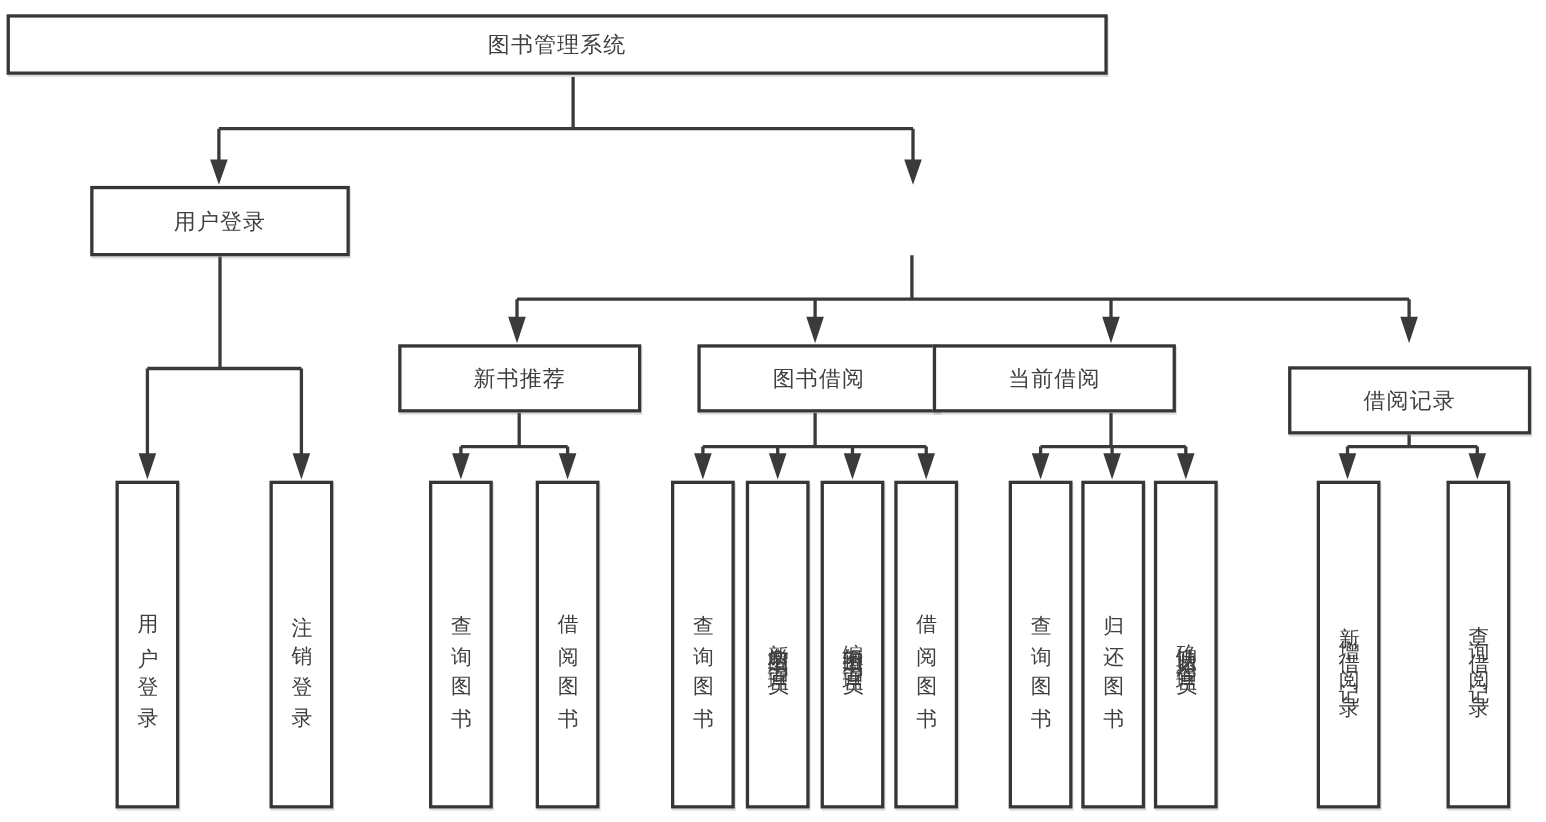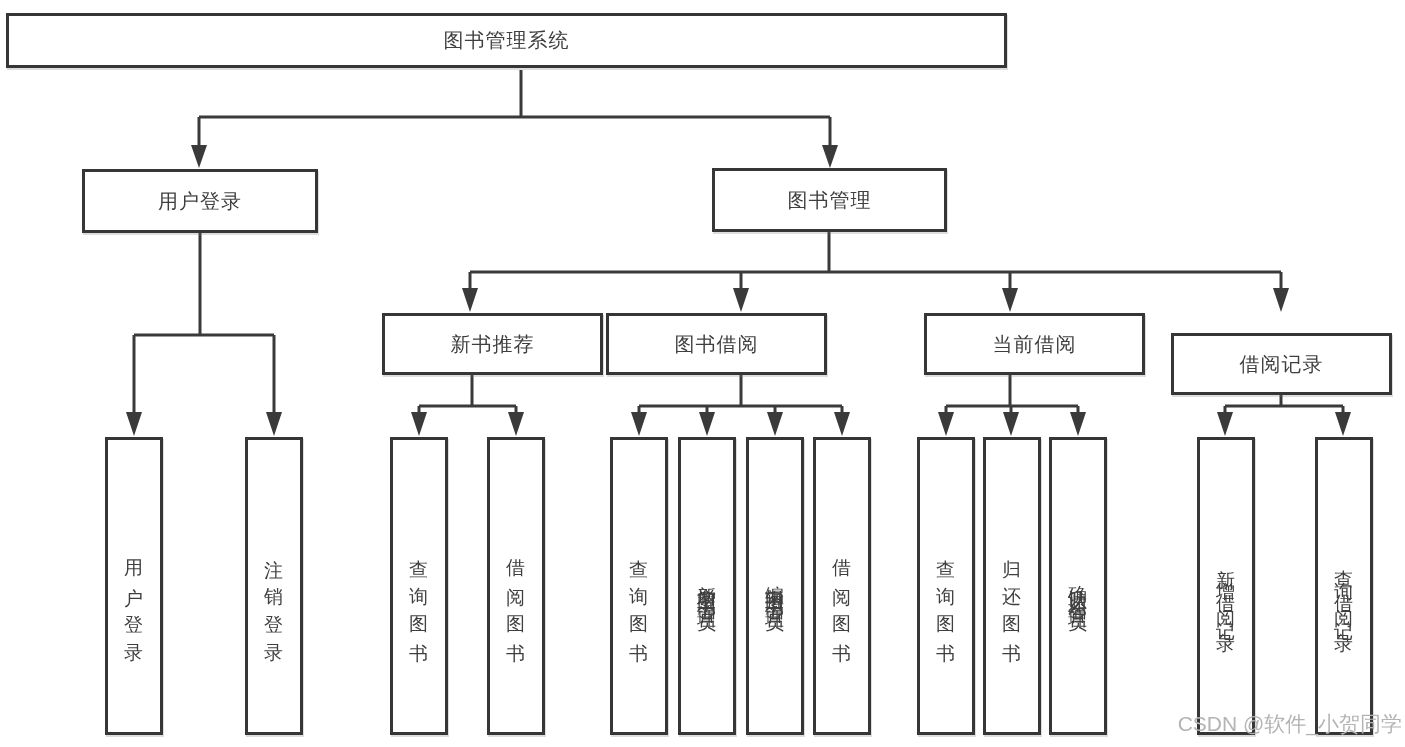--- a/index.html
+++ b/index.html
@@ -51,23 +51,23 @@
   .v4 { letter-spacing: 28px; margin-bottom: -28px; }
   .v6 { letter-spacing: 13px; margin-bottom: -13px; }
   .v9 { letter-spacing: 4px;  margin-bottom: -4px; }
   
   .n-root     { left: 6px;   top: 13px;  width: 1001px; height: 55px; }
   
   .n-login    { left: 82px;   top: 169px; width: 236px;  height: 64px; }
   .n-bookmgmt { left: 712px;  top: 168px; width: 235px;  height: 64px; }
   
   .lvl3 { top: 313px; height: 62px; width: 221px; }
-  .n-newrec   { left: 362px; margin-left: 20px;  }
-  .n-borrow   { left: 606px; text-align: right;  }
-  .n-current  { left: 924px;  }
+  .n-newrec   { left: 362px;  }
+  .n-borrow   { left: 634px; text-align: right;  }
+  .n-current  { left: 848px;  }
   .n-records  { left: 1171px; margin-top: 20px; }
   
   .leaf { top: 437px; height: 298px; width: 58px; }
   .n-l-login1  { left: 105px;  }
   .n-l-login2  { left: 245px;  }
   .n-l-nbr1    { left: 390px;  }
   .n-l-nbr2    { left: 487px;  }
   .n-l-bb1     { left: 610px;  }
   .n-l-bb2     { left: 678px;  }
   .n-l-bb3     { left: 746px;  }
@@ -131,23 +131,20 @@
     </g>
   </svg>
 
   <div class="node n-root">
     <span class="hlabel">图书管理系统</span>
   </div>
 
   <div class="node n-login">
     <span class="hlabel">用户登录</span>
   </div>
-  <div class="node n-bookmgmt">
-    <span class="hlabel">图书管理</span>
-  </div>
 
   <div class="node lvl3 n-newrec">
     <span class="hlabel">新书推荐</span>
   </div>
   <div class="node lvl3 n-borrow">
     <span class="hlabel">图书借阅</span>
   </div>
   <div class="node lvl3 n-current">
     <span class="hlabel">当前借阅</span>
   </div>
@@ -192,15 +189,14 @@
     <span class="vlabel v9">确认归还（管理员）</span>
   </div>
 
   <div class="node leaf n-l-br1">
     <span class="vlabel v6">新增借阅记录</span>
   </div>
   <div class="node leaf n-l-br2">
     <span class="vlabel v6">查询借阅记录</span>
   </div>
 
-  <div class="watermark">CSDN @软件_小贺同学</div>
 
 </div>
 
 </body></html>

